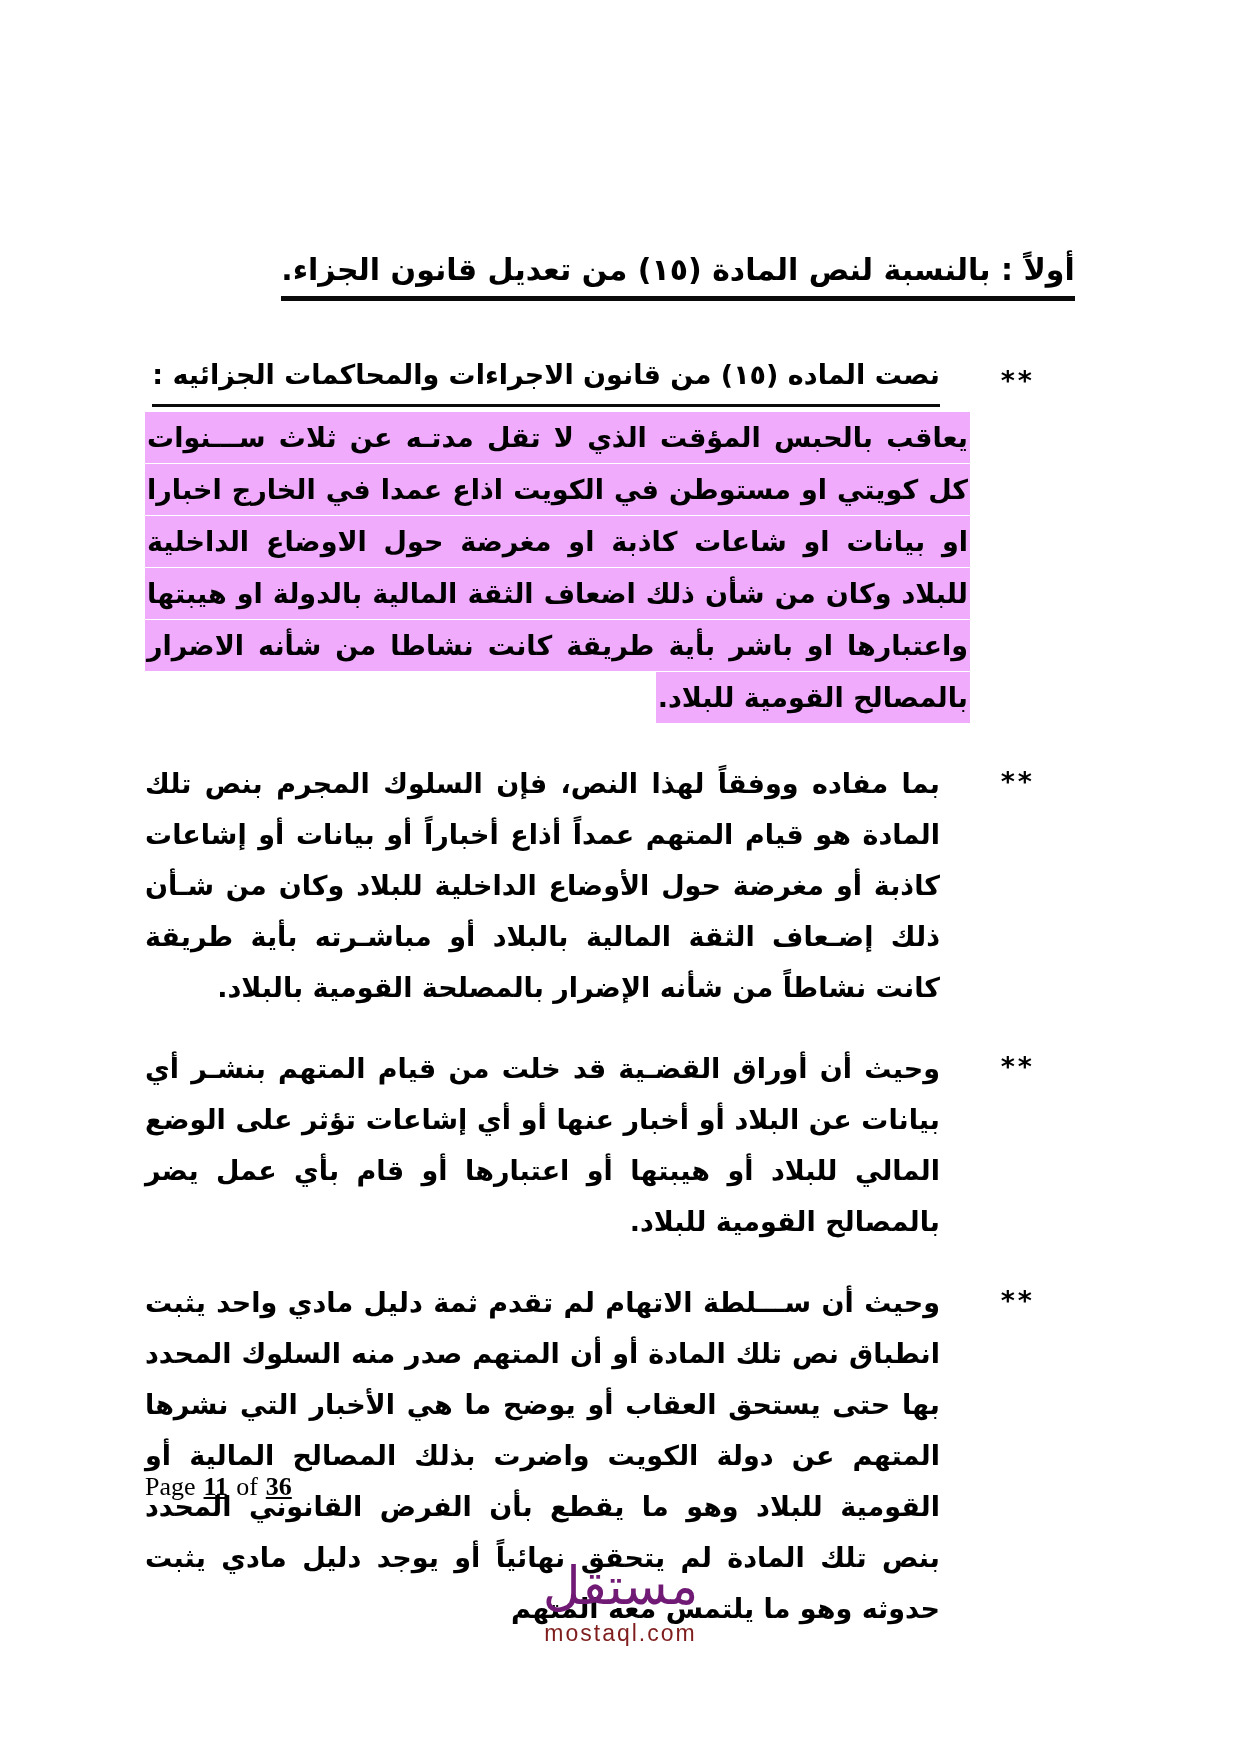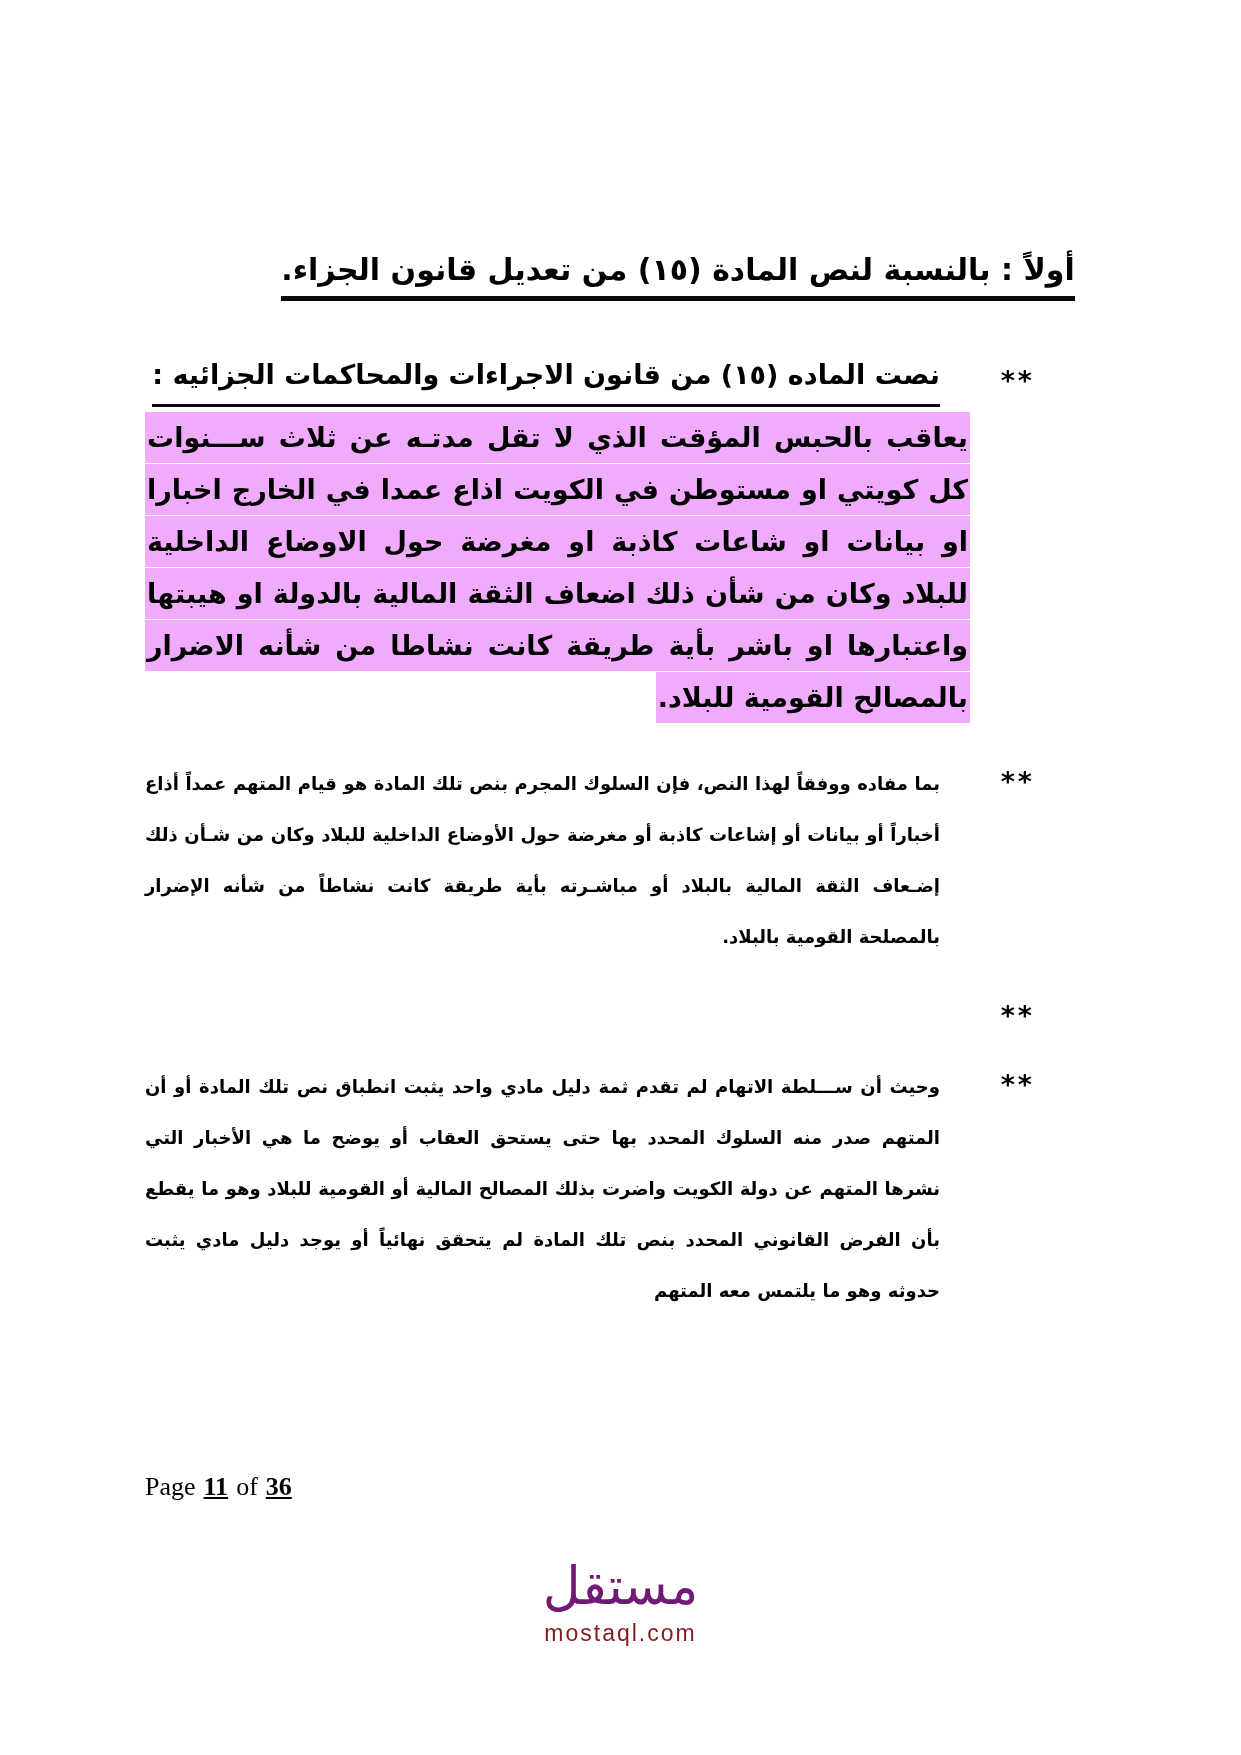--- a/index.html
+++ b/index.html
@@ -72,21 +72,21 @@
     margin-bottom: 34px;
   }
   .quote-block .highlight {
     background: #f0abfc;
     padding: 10px 2px;
     -webkit-box-decoration-break: clone;
     box-decoration-break: clone;
   }
   .paragraph-row { margin-bottom: 30px; }
   .paragraph {
-    font-size: 18px;
+    font-size: 27px;
     font-weight: bold;
     line-height: 51px;
     text-align: justify;
   }
   
   .footer {
     position: absolute;
     left: 145px;
     top: 1472px;
     direction: ltr;
@@ -147,20 +147,21 @@
       </div>
     </div>
 
     <div class="bullet-row paragraph-row">
       <span class="marker">**</span>
       <div class="bullet-text paragraph">بما مفاده ووفقاً لهذا النص، فإن السلوك المجرم بنص تلك المادة هو قيام المتهم عمداً أذاع أخباراً أو بيانات أو إشاعات كاذبة أو مغرضة حول الأوضاع الداخلية للبلاد وكان من شـأن ذلك إضـعاف الثقة المالية بالبلاد أو مباشـرته بأية طريقة كانت نشاطاً من شأنه الإضرار بالمصلحة القومية بالبلاد.</div>
     </div>
 
     <div class="bullet-row paragraph-row">
       <span class="marker">**</span>
+      <div class="bullet-text paragraph">وحيث أن أوراق القضـية قد خلت من قيام المتهم بنشـر أي بيانات عن البلاد أو أخبار عنها أو أي إشاعات تؤثر على الوضع المالي للبلاد أو هيبتها أو اعتبارها أو قام بأي عمل يضر بالمصالح القومية للبلاد.</div>
     </div>
 
     <div class="bullet-row paragraph-row">
       <span class="marker">**</span>
       <div class="bullet-text paragraph">وحيث أن ســـلطة الاتهام لم تقدم ثمة دليل مادي واحد يثبت انطباق نص تلك المادة أو أن المتهم صدر منه السلوك المحدد بها حتى يستحق العقاب أو يوضح ما هي الأخبار التي نشرها المتهم عن دولة الكويت واضرت بذلك المصالح المالية أو القومية للبلاد وهو ما يقطع بأن الفرض القانوني المحدد بنص تلك المادة لم يتحقق نهائياً أو يوجد دليل مادي يثبت حدوثه وهو ما يلتمس معه المتهم</div>
     </div>
 
   </div>
 
   <div class="footer">

